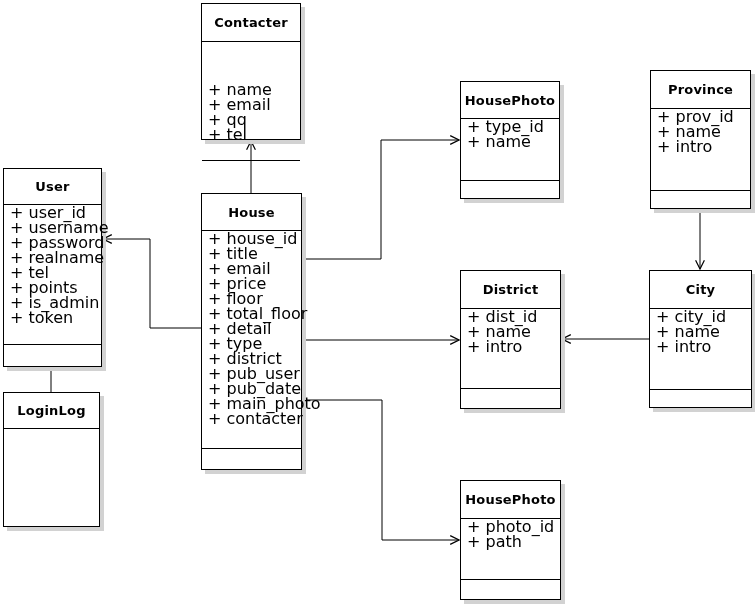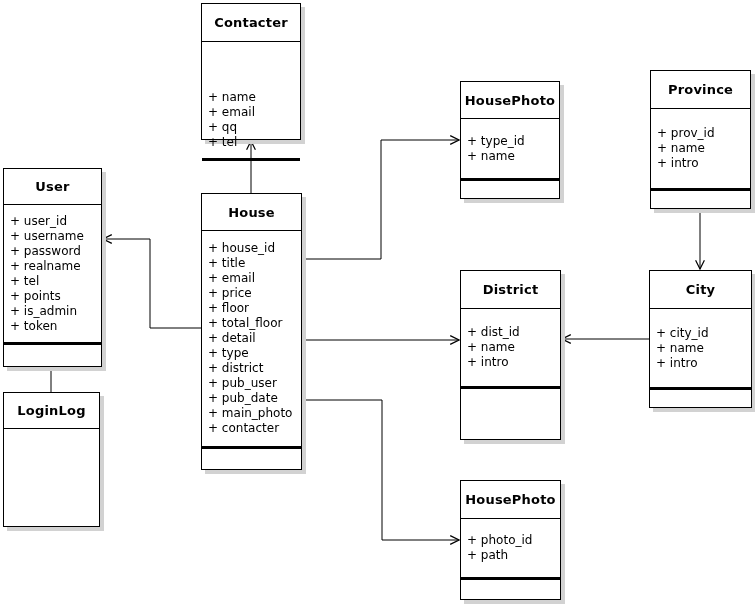--- a/index.html
+++ b/index.html
@@ -30,24 +30,24 @@
     border-bottom: 1px solid #000000;
     display: flex; align-items: center; justify-content: center;
     font-weight: bold;
     font-size: 13px;
     color: #000000;
     letter-spacing: 0.2px;
   }
   .entity .attrs {
     box-sizing: border-box;
     flex: 0 0 auto;
-    border-bottom: 3px solid #000000;
-    display: flex; flex-direction: column; justify-content: center;
+    border-bottom: 1px solid #000000;
+    display: flex; flex-direction: column; justify-content: flex-start;
     padding-left: 6px;
-    font-size: 12px;
+    font-size: 16px;
     color: #000000;
   }
   .attr { line-height: 15px; white-space: nowrap; }
   .entity .methods { flex: 1 1 auto; }
 </style>
 </head>
 <body>
 
 <svg class="wires" width="755" height="605" viewBox="0 0 755 605">
   <defs>
@@ -123,21 +123,21 @@
 <div class="entity" style="left:650px; top:70px; width:101px; height:139px;">
   <div class="title" style="height:38px;">Province</div>
   <div class="attrs" style="height:82px;">
       <div class="attr">+ prov_id</div>
       <div class="attr">+ name</div>
       <div class="attr">+ intro</div>
     </div>
   <div class="methods"></div>
 </div>
 
-<div class="entity" style="left:460px; top:270px; width:101px; height:170px;">
+<div class="entity" style="left:460px; top:270px; width:101px; height:139px;">
   <div class="title" style="height:38px;">District</div>
   <div class="attrs" style="height:80px;">
       <div class="attr">+ dist_id</div>
       <div class="attr">+ name</div>
       <div class="attr">+ intro</div>
     </div>
   <div class="methods"></div>
 </div>
 
 <div class="entity" style="left:649px; top:270px; width:103px; height:138px;">

